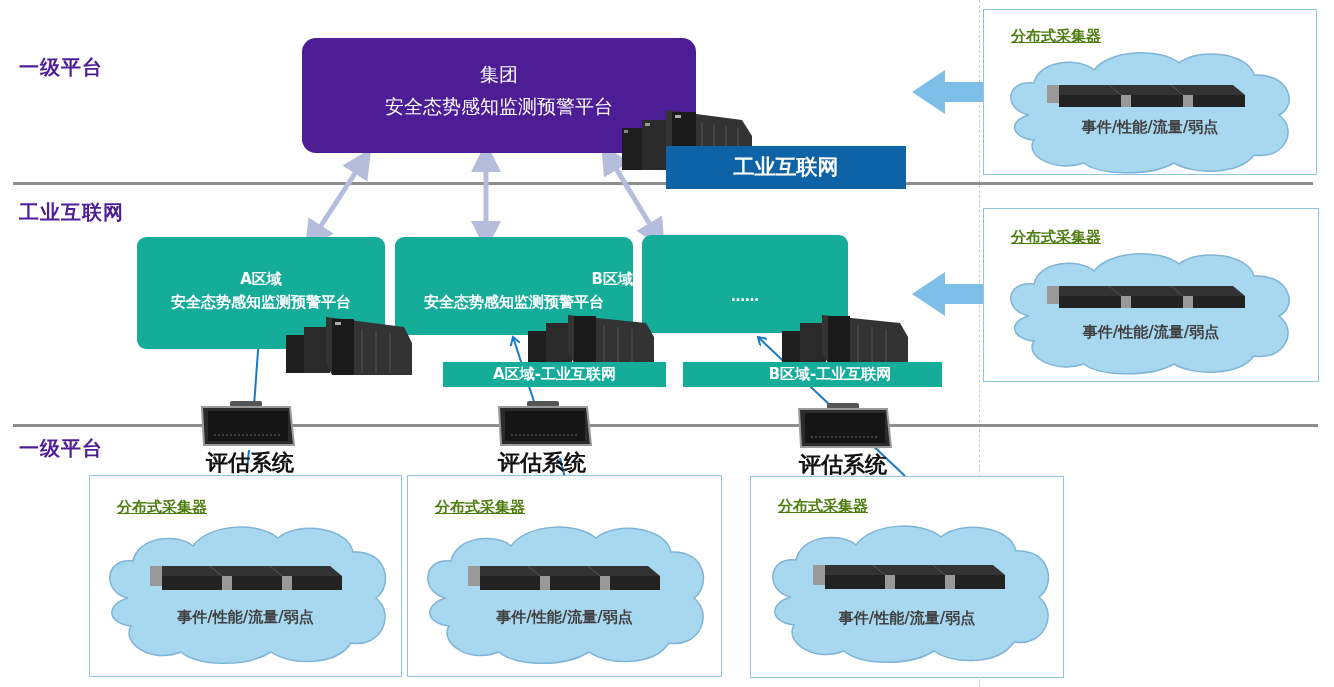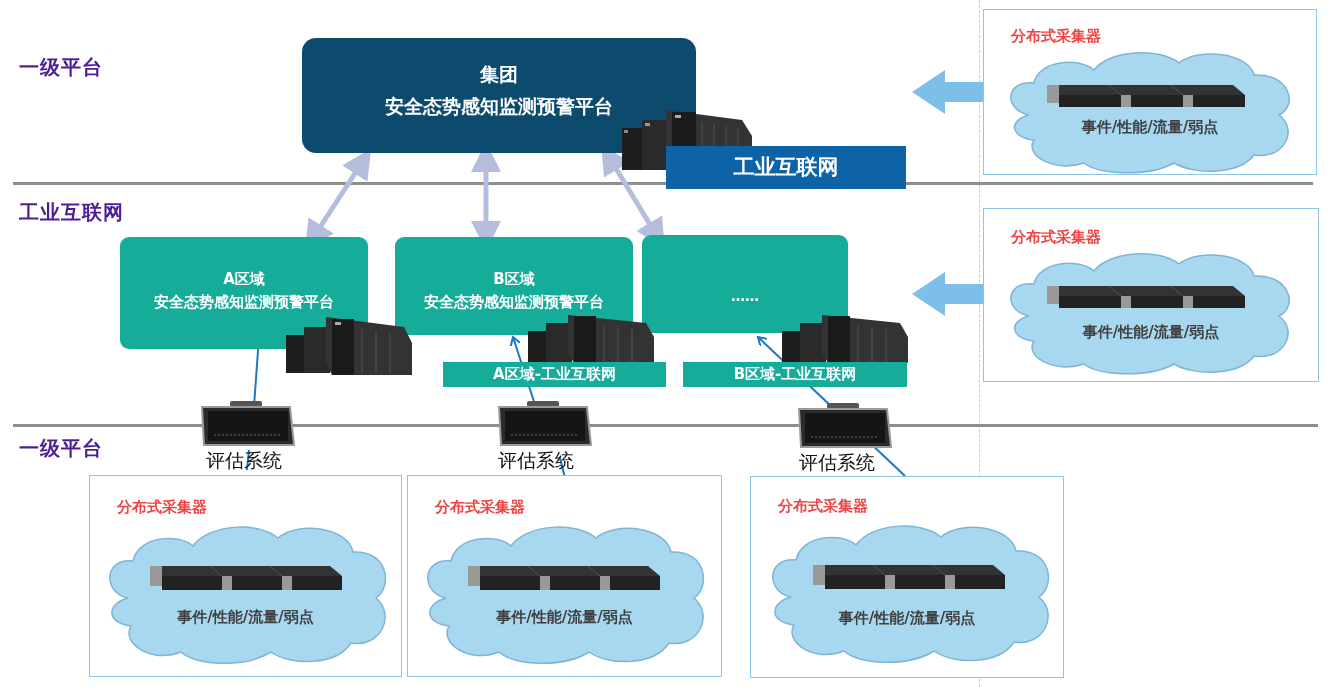--- a/index.html
+++ b/index.html
@@ -1,28 +1,28 @@
 <!DOCTYPE html>
 <html><head>
 <meta charset="utf-8">
 <style>
   html, body { margin:0; padding:0; background:#ffffff; }
   body { width:1334px; height:687px; position:relative; overflow:hidden; font-family:"DejaVu Sans", sans-serif; }
   .abs { position:absolute; }
   .tier-label { color:#4c1d95; font-size:20px; font-weight:bold; letter-spacing:1px; }
   .divider { position:absolute; height:3px; background:#8e8e8e; }
   .vdash { position:absolute; left:979px; top:0; width:0; height:687px; border-left:1px dashed #c9cdd2; }
-  .box-group { background:#0c4a6e; border-radius:14px; color:#fff; font-weight:bold; text-align:center; }
+  .box-group { background:#4c1d95; border-radius:14px; color:#fff; font-weight:normal; text-align:center; }
   .box-region { background:#16ac9a; border-radius:9px; color:#fff; font-weight:bold; text-align:center; }
   .net-label { color:#fff; text-align:center; font-weight:bold; }
   .collector { position:absolute; border:1.5px solid #8fc5e3; background:#fff; }
-  .collector .title { position:absolute; color:#ef4444; font-weight:bold; font-size:15px; }
+  .collector .title { position:absolute; color:#4d7c0f; font-weight:bold; font-size:15px;text-decoration:underline; }
   .collector .cloud { position:absolute; }
   .collector .cloud-text { position:absolute; width:100%; text-align:center; color:#404040; font-weight:bold; font-size:15px; }
-  .eval-label { position:absolute; font-size:19px; color:#111; }
+  .eval-label { position:absolute; font-size:22px; color:#111;font-weight:bold; }
   svg { overflow:visible; }
 </style>
 </head>
 <body>
 
 <div class="vdash"></div>
 
 <div class="divider" style="left:13px; top:182px; width:1300px;"></div>
 <div class="divider" style="left:13px; top:424px; width:1305px;"></div>
 
@@ -70,26 +70,26 @@
       <rect x="53" y="9" width="6" height="3" fill="#aaa"></rect>
     <line x1="80" y1="16" x2="80" y2="60" stroke="#555"></line>
       <line x1="92" y1="18" x2="92" y2="60" stroke="#555"></line>
       <line x1="104" y1="20" x2="104" y2="60" stroke="#555"></line>
       <line x1="116" y1="22" x2="116" y2="60" stroke="#555"></line>
   </g>
 </svg>
 
 <div class="abs net-label" style="left:666px; top:146px; width:240px; height:43px; line-height:43px; background:#0d63a6; font-size:21px;">工业互联网</div>
 
-<div class="abs box-region" style="left:120px; top:237px; width:248px; height:112px;">
+<div class="abs box-region" style="left:137px; top:237px; width:248px; height:112px;">
   <div style="margin-top:33px; font-size:15px;">A区域</div>
   <div style="margin-top:4px; font-size:15px;">安全态势感知监测预警平台</div>
 </div>
 <div class="abs box-region" style="left:395px; top:237px; width:238px; height:98px;">
-  <div style="margin-top:33px; font-size:15px;">B区域</div>
+  <div style="margin-top:33px; font-size:15px;text-align:right;">B区域</div>
   <div style="margin-top:4px; font-size:15px;">安全态势感知监测预警平台</div>
 </div>
 <div class="abs box-region" style="left:642px; top:235px; width:206px; height:98px;">
   <div style="margin-top:33px; font-size:15px; height:18px;"></div>
   <div style="margin-top:2px; font-size:14px;">……</div>
 </div>
 
 <svg class="abs" width="130" height="65" style="left:286px; top:313px;">
   <rect x="0" y="22" width="20" height="38" fill="#1e1e1e"></rect>
   <rect x="18" y="14" width="26" height="46" fill="#2a2a2a"></rect>
@@ -113,21 +113,21 @@
   <rect x="0" y="18" width="20" height="32" fill="#1e1e1e"></rect>
   <rect x="18" y="10" width="26" height="40" fill="#2a2a2a"></rect>
   <polygon points="40,2 118,10 126,24 126,50 46,50 40,40" fill="#333"></polygon>
   <rect x="46" y="3" width="22" height="47" fill="#1a1a1a"></rect>
   <line x1="76" y1="12" x2="76" y2="50" stroke="#555"></line>
     <line x1="90" y1="14" x2="90" y2="50" stroke="#555"></line>
     <line x1="104" y1="16" x2="104" y2="50" stroke="#555"></line>
 </svg>
 
 <div class="abs net-label" style="left:443px; top:362px; width:223px; height:25px; line-height:25px; background:#16ac9a; font-size:15px;">A区域-工业互联网</div>
-<div class="abs net-label" style="left:683px; top:362px; width:224px; height:25px; line-height:25px; background:#16ac9a; font-size:15px;">B区域-工业互联网</div>
+<div class="abs net-label" style="left:683px; top:362px; width:224px; height:25px; line-height:25px; background:#16ac9a; font-size:15px;padding-left:35px;">B区域-工业互联网</div>
 
 <svg class="abs" width="94" height="50" style="left:200px; top:401px;">
   <rect x="30" y="0" width="32" height="6" rx="2" fill="#555"></rect>
   <polygon points="2,6 90,6 94,44 4,44" fill="#2b2b2b" stroke="#9a9a9a" stroke-width="2"></polygon>
   <rect x="8" y="10" width="80" height="30" fill="#151515"></rect>
   <line x1="14" y1="34" x2="80" y2="34" stroke="#666" stroke-width="1" stroke-dasharray="2,2"></line>
 </svg>
 <svg class="abs" width="94" height="50" style="left:497px; top:401px;">
   <rect x="30" y="0" width="32" height="6" rx="2" fill="#555"></rect>
   <polygon points="2,6 90,6 94,44 4,44" fill="#2b2b2b" stroke="#9a9a9a" stroke-width="2"></polygon>

